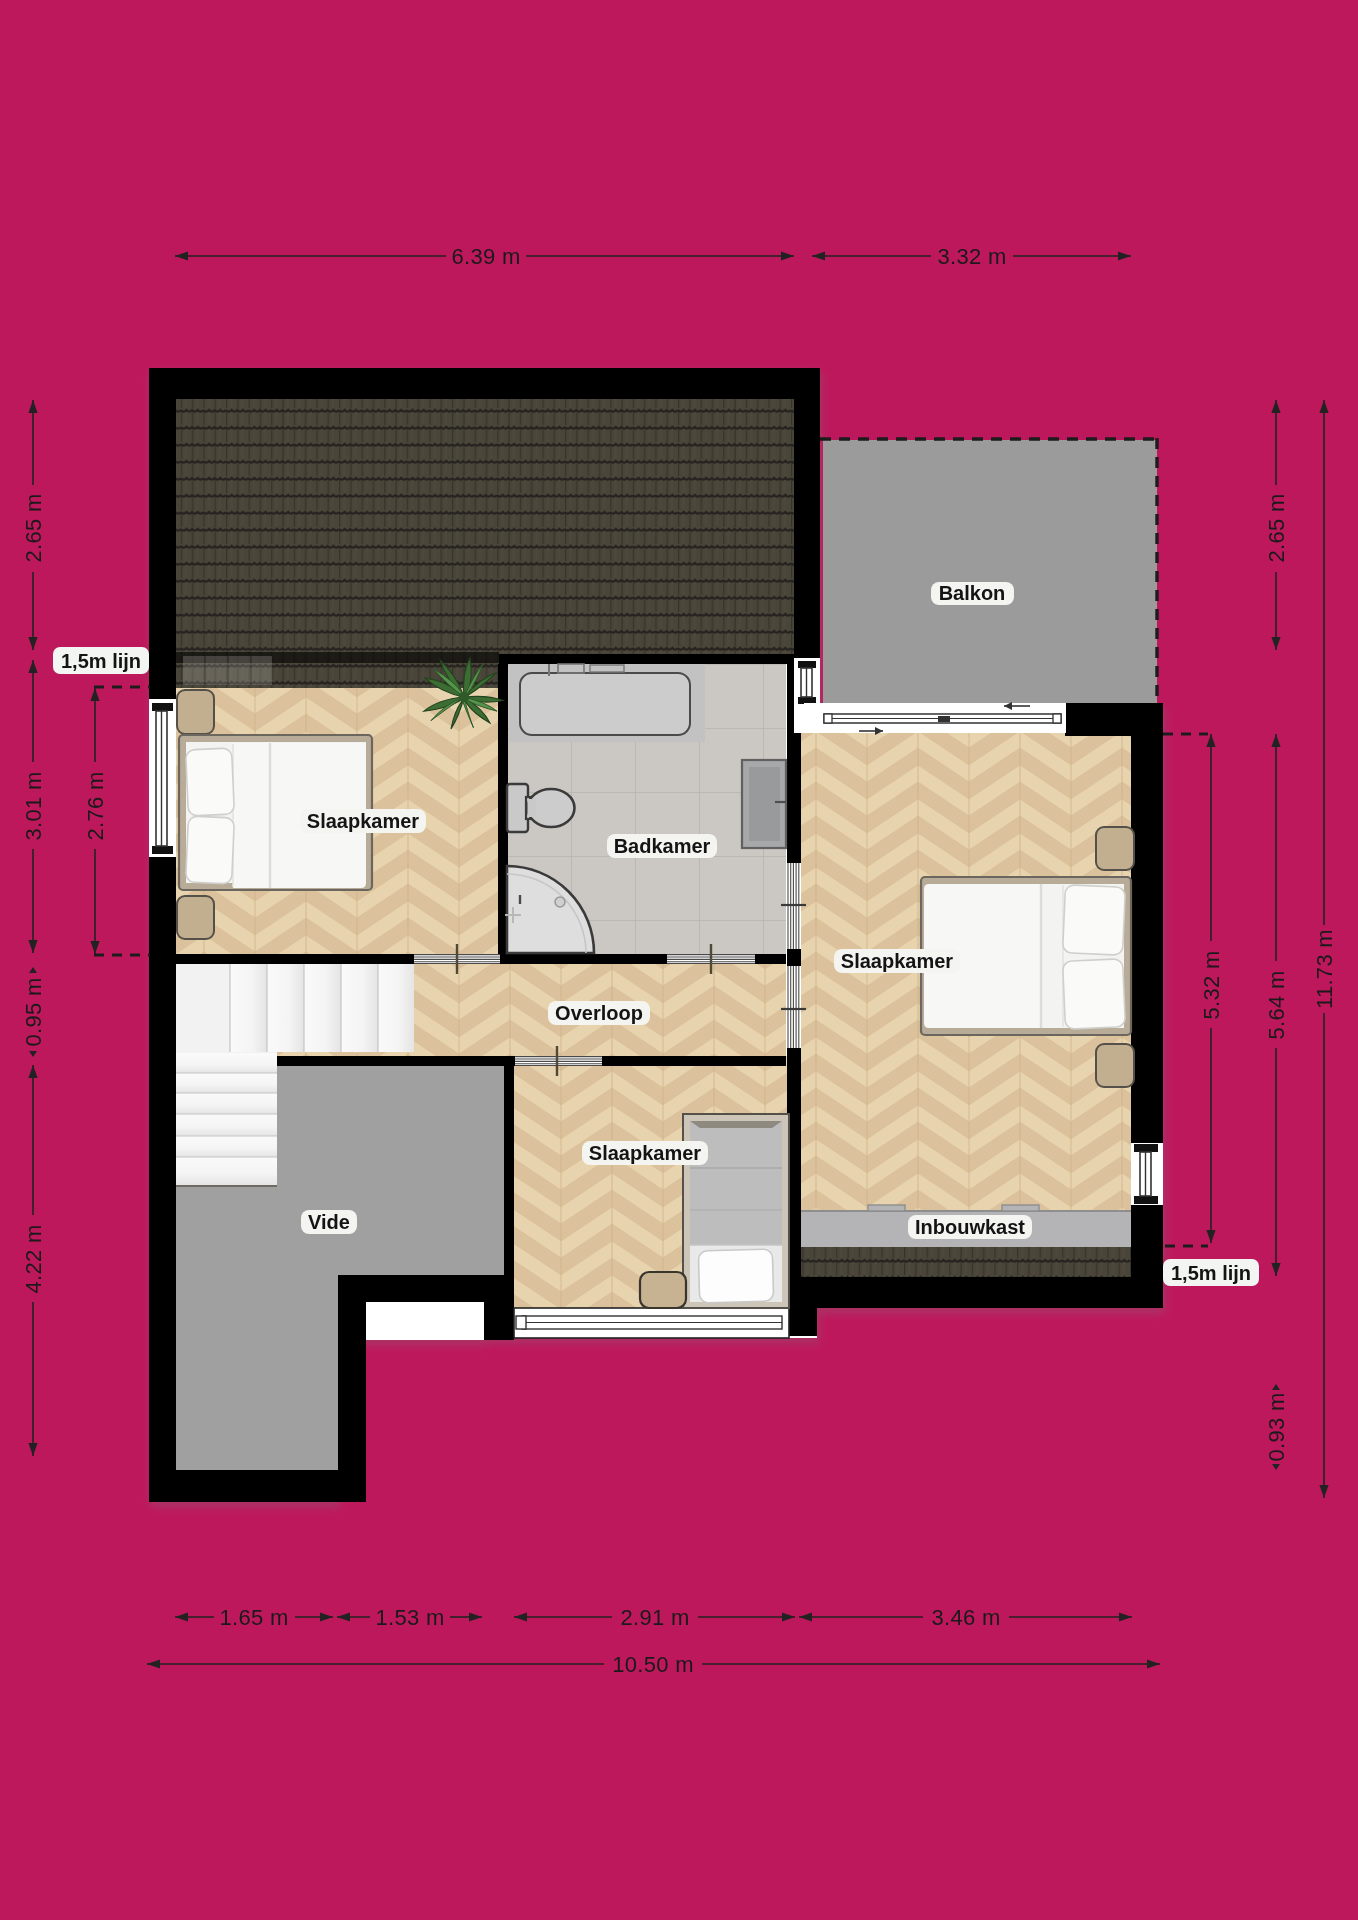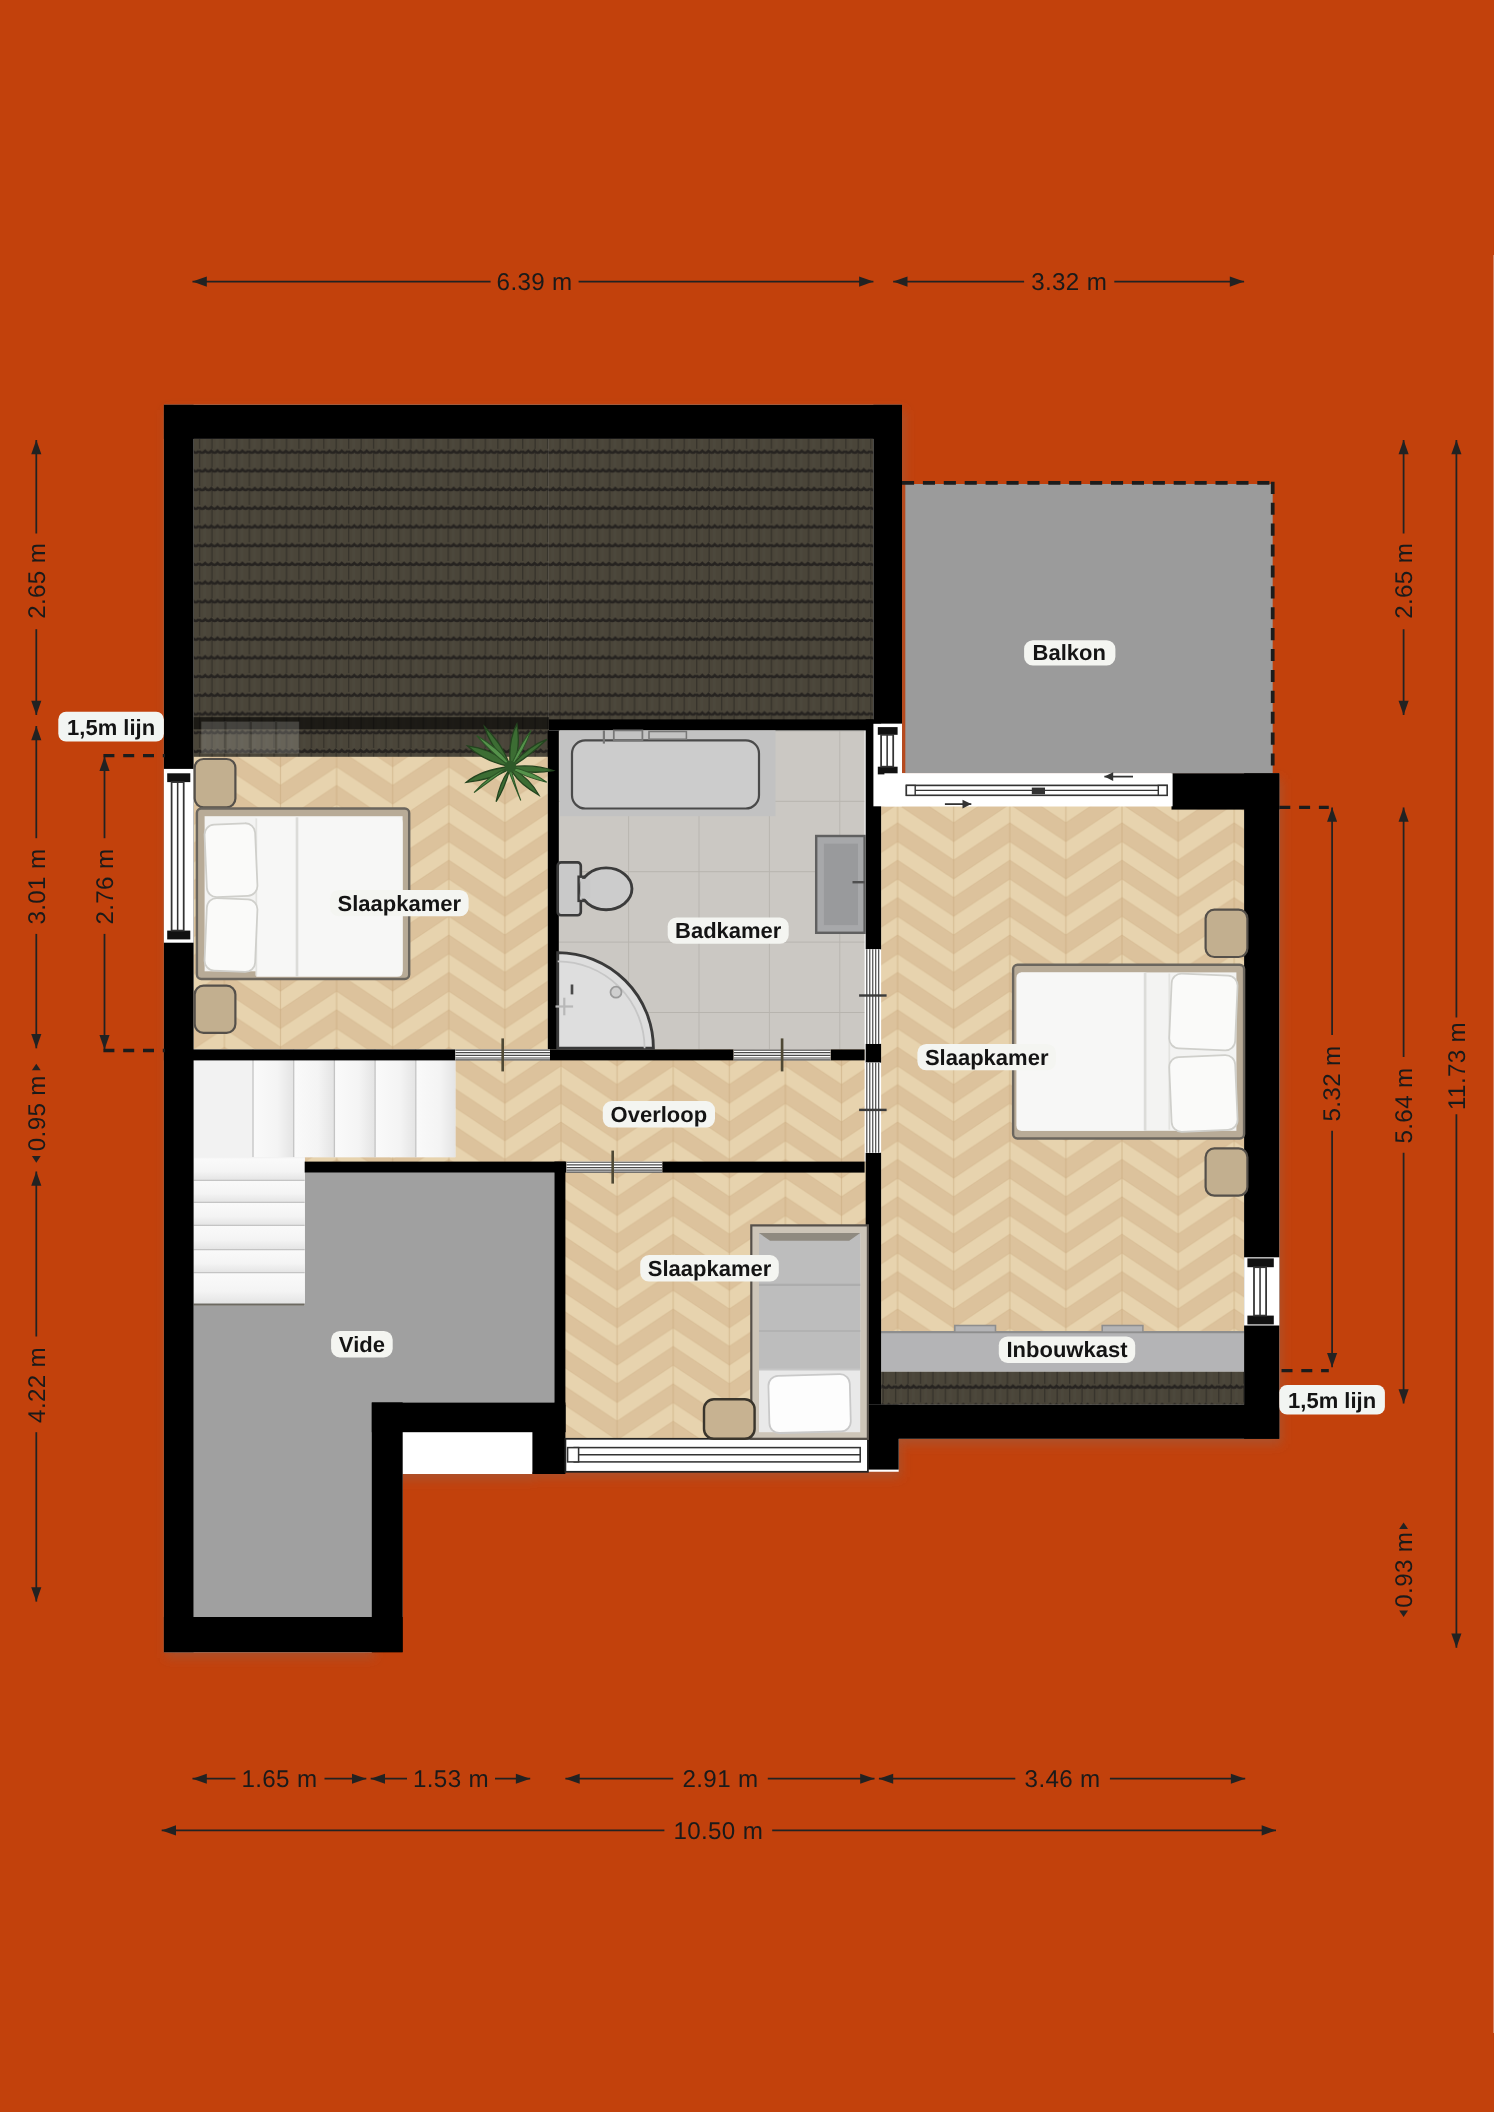--- a/index.html
+++ b/index.html
@@ -1,16 +1,16 @@
 <!DOCTYPE html>
 <html><head>
 <meta charset="utf-8">
 <style>
   html,body{margin:0;padding:0;background:#ffffff;}
-  .page{position:relative;width:1358px;height:1920px;background:#c2410c;overflow:hidden;
+  .page{position:relative;width:1358px;height:1920px;background:#be185d;overflow:hidden;
         font-family:"Liberation Sans", sans-serif;}
   svg{position:absolute;left:0;top:0;}
   text{font-family:"Liberation Sans", sans-serif;}
 </style>
 </head>
 <body>
 <div class="page">
 <svg width="1358" height="1920" viewBox="0 0 1358 1920">
 <defs>
   <pattern id="roof" width="22.6" height="17" patternUnits="userSpaceOnUse">

